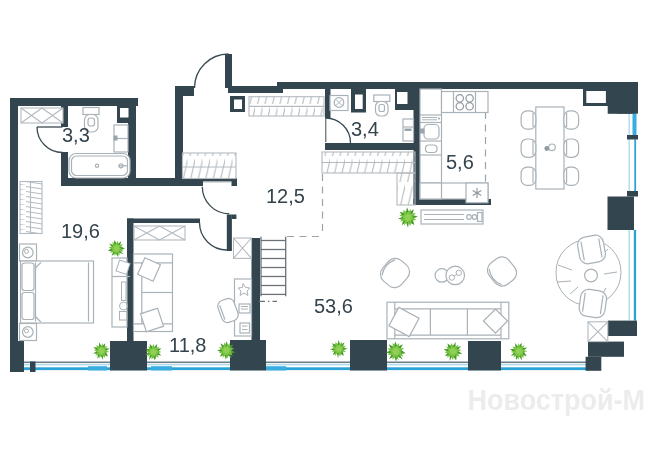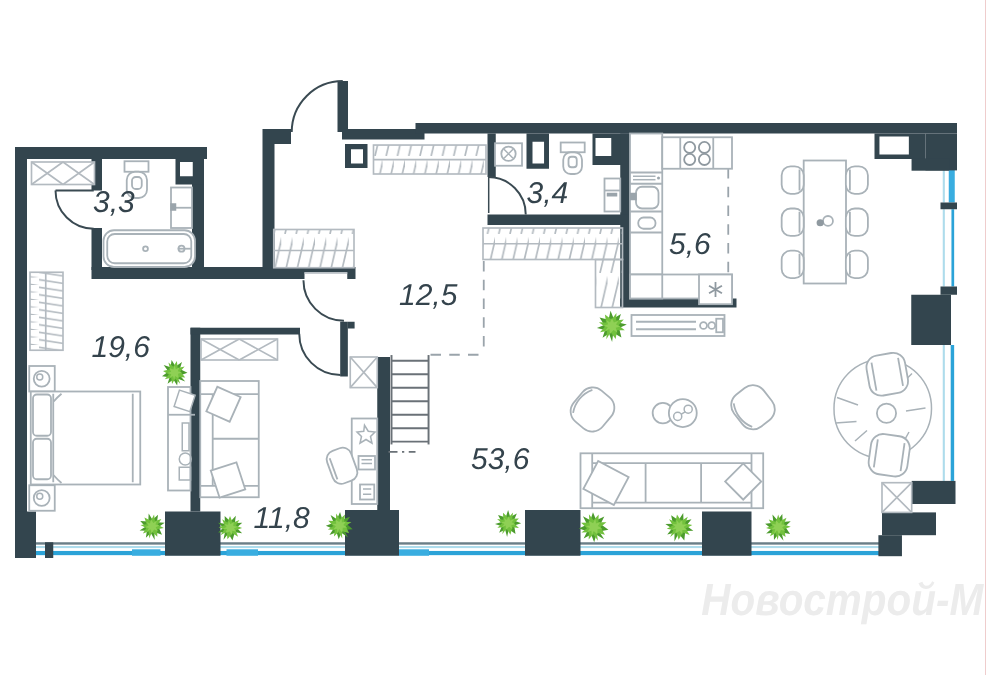--- a/index.html
+++ b/index.html
@@ -1,17 +1,17 @@
 <!DOCTYPE html>
 <html><head>
 <meta charset="utf-8">
 <style>
   html,body{margin:0;padding:0;background:#ffffff;}
-  #plan{position:relative;width:657px;height:450px;overflow:hidden;background:#b91c1c;
-        font-family:"Liberation Sans", sans-serif;font-style:italic;}
+  #plan{position:relative;width:657px;height:450px;overflow:hidden;background:#15803d;
+        font-family:"Liberation Sans", sans-serif;}
 </style>
 </head>
 <body>
 <div id="plan">
 <svg width="657" height="450" viewBox="0 0 657 450">
 <defs>
   <pattern id="hsteep" width="7.5" height="26" patternUnits="userSpaceOnUse">
     <line x1="8.5" y1="0" x2="2.5" y2="26" stroke="#b3bac0" stroke-width="1.1"></line>
   </pattern>
   <pattern id="hflat" width="26" height="5" patternUnits="userSpaceOnUse">

